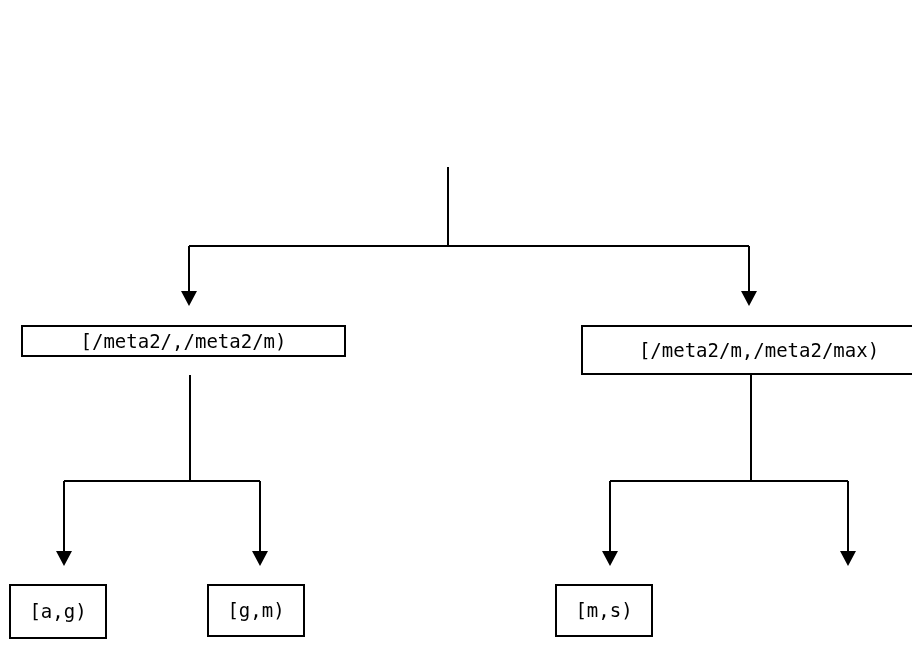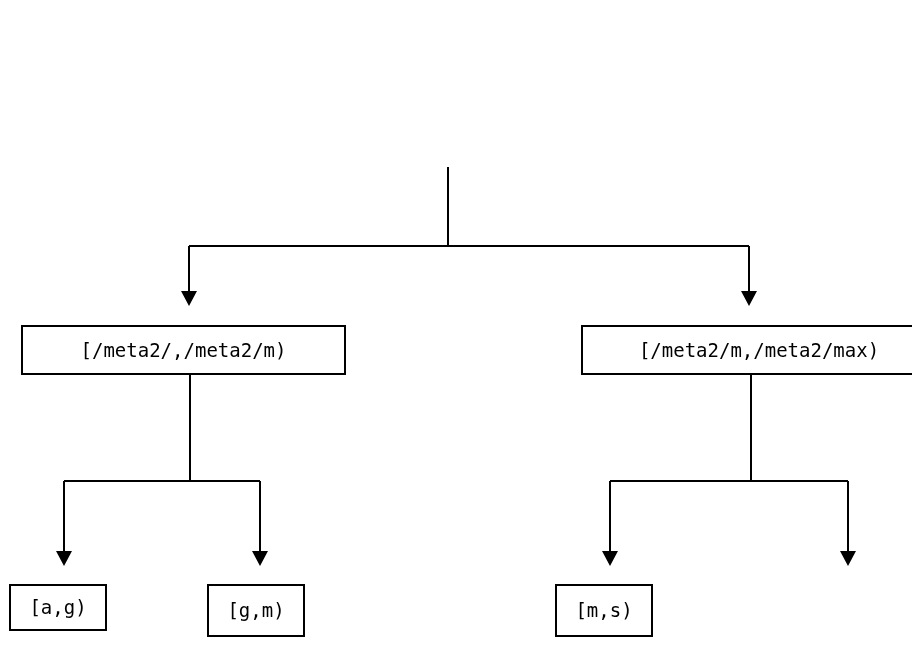--- a/index.html
+++ b/index.html
@@ -48,36 +48,36 @@
     top: 11px;
     width: 381px;
     height: 156px;
     font-size: 22px;
   }
   
   #node-meta2-lower {
     left: 21px;
     top: 325px;
     width: 325px;
-    height: 50px;
+    height: 32px;
     font-size: 19px;
   }
   #node-meta2-upper {
     left: 581px;
     top: 325px;
     width: 356px;
     height: 50px;
     font-size: 19px;
   }
   
   #node-leaf-ag {
     left: 9px;
     top: 584px;
     width: 98px;
-    height: 47px;
+    height: 55px;
     font-size: 19px;
   }
   #node-leaf-gm {
     left: 207px;
     top: 584px;
     width: 98px;
     height: 53px;
     font-size: 19px;
   }
   #node-leaf-ms {

